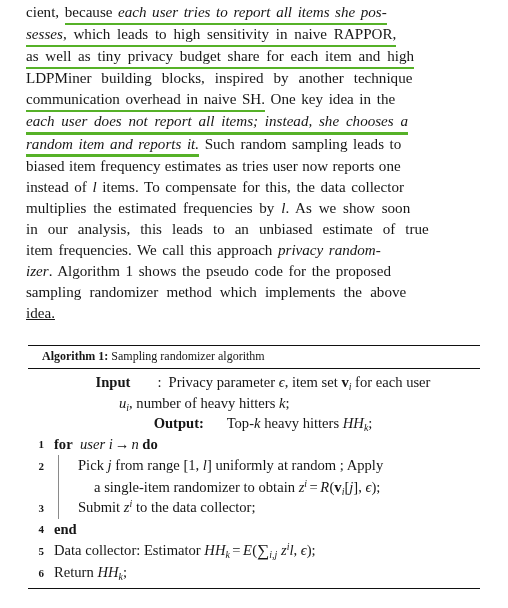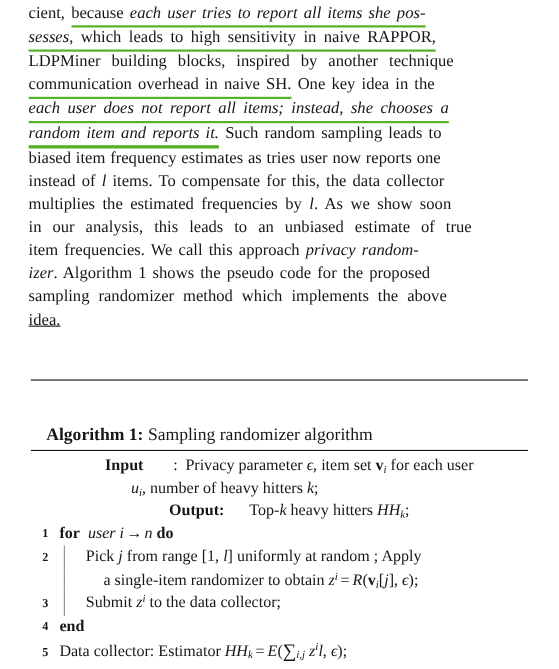--- a/index.html
+++ b/index.html
@@ -83,23 +83,22 @@
     border-top: 1.6px solid #111;
     margin: 0;
   }
   .rule-thin {
     height: 0;
     border-top: 1.1px solid #111;
     margin: 0;
   }
   .algo-title {
     padding: 3px 0 4px 14px;
-    font-size: 16px;
-    white-space: nowrap;
-    margin-top: 38px;
+    font-size: 12px;
+    white-space: nowrap;
   }
   .algo-title .kw { font-weight: bold; }
 
   .algo-body {
     padding-top: 3px;
   }
   .io-row {
     display: flex;
     align-items: baseline;
     padding-left: 18px;
@@ -194,20 +193,21 @@
 <body>
 
 <div class="page">
 
   <div class="prose">
 
     <span class="ln"><span class="j2"><span>cient, </span><span class="hl"><span>because </span><span class="it">each user tries to report all items she pos-</span></span></span></span>
 
     <span class="ln"><span class="j3"><span class="hl"><span class="it">sesses</span><span>, which leads to high sensitivity in naive RAPPOR,</span></span></span></span>
 
+    <span class="ln"><span class="j3"><span class="hl"><span>as well as tiny privacy budget share for each item and high</span></span></span></span>
 
     <span class="ln"><span class="j5"><span>LDPMiner building blocks, inspired by another technique</span></span></span>
 
     <span class="ln"><span class="j2"><span class="hl"><span>communication overhead in naive SH.</span></span><span> One key idea in the</span></span></span>
 
 
     <span class="ln"><span class="j3"><span class="hl"><span class="it">each user does not report all items; instead, she chooses a</span></span></span></span>
 
     <span class="ln"><span class="j2"><span class="hl"><span class="it">random item and reports it.</span></span><span> Such random sampling leads to</span></span></span>
 

